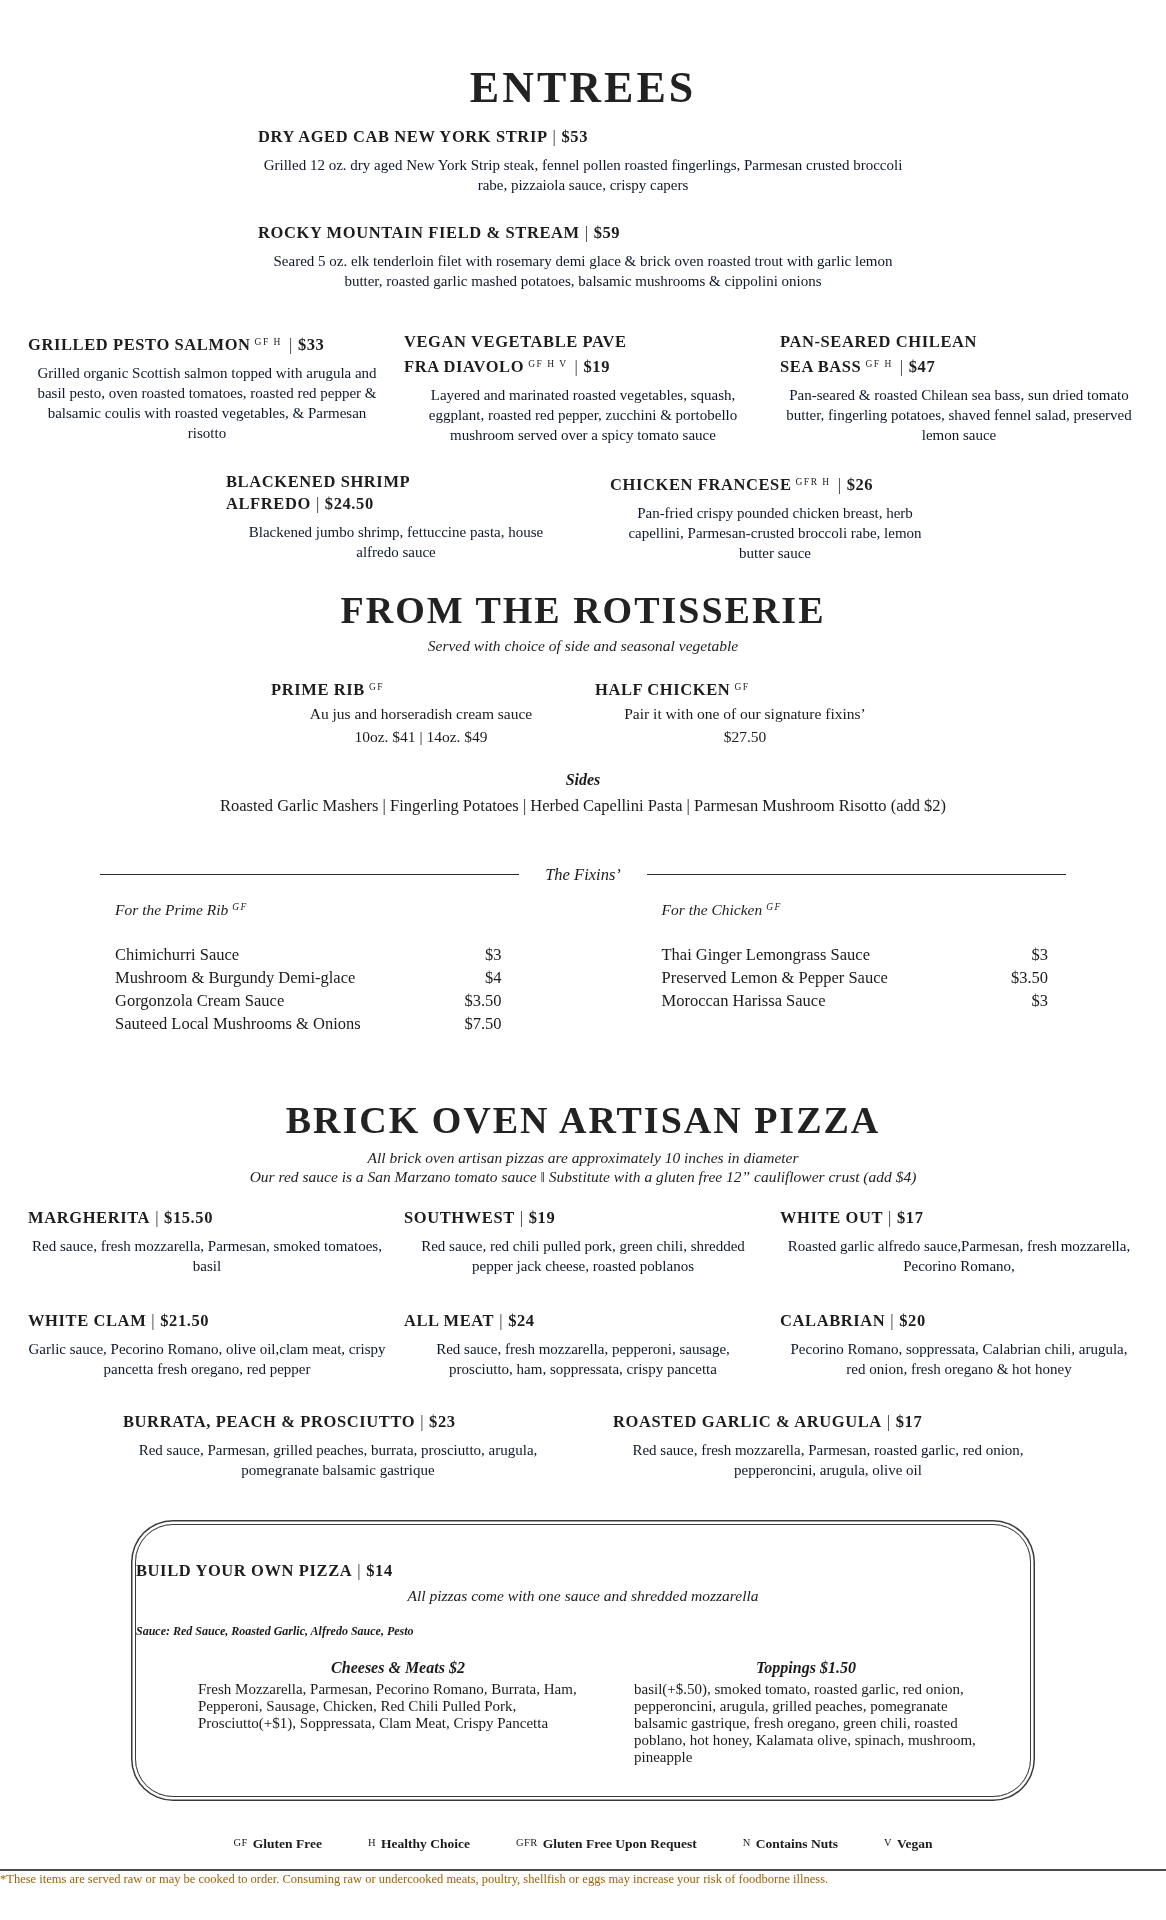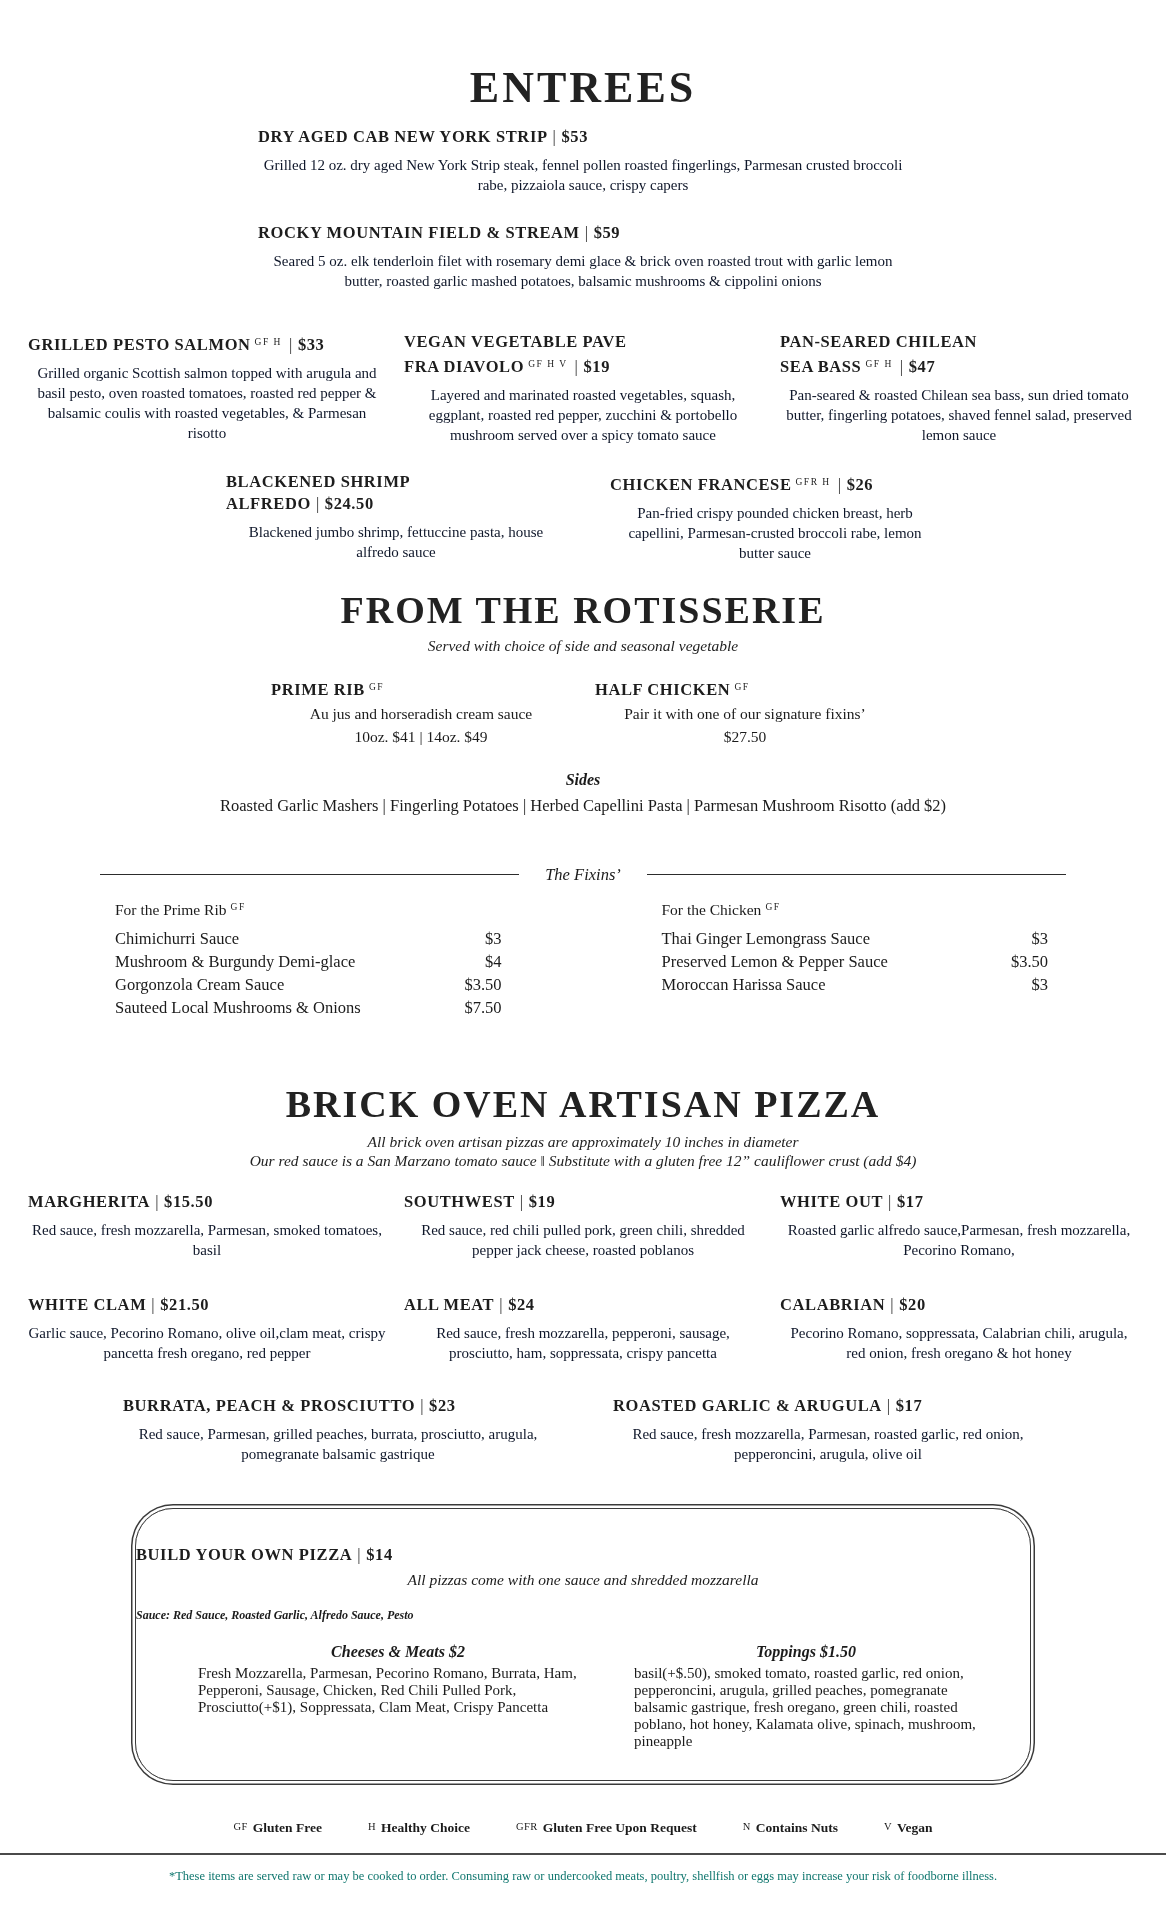--- a/index.html
+++ b/index.html
@@ -47,21 +47,21 @@
   .rot-line{font-size:15.5px;line-height:20px;text-align:center;margin-top:3px;}
   .sides-label{font-style:italic;font-weight:bold;font-size:16px;line-height:20px;text-align:center;margin-top:23px;}
   .sides-line{font-size:16.5px;line-height:20px;text-align:center;margin-top:6px;}
 
   
   .fixins-header{display:flex;align-items:center;margin:49px 100px 0 100px;}
   .fixins-header .rule{flex:1;height:0;border-top:1.5px solid #2c2c2c;}
   .fixins-header .fx-label{font-style:italic;font-weight:400;font-size:16.5px;padding:0 26px;white-space:nowrap;}
   .fixins-cols{display:flex;gap:160px;padding:0 118px 0 115px;margin-top:13px;}
   .fixins-col{flex:1;}
-  .fx-col-label{font-size:15.5px;line-height:18px;margin-bottom:8px;}
+  .fx-col-label{font-style:italic;font-size:15.5px;line-height:18px;margin-bottom:24px;}
   .fx-row{display:flex;justify-content:space-between;font-size:16.5px;line-height:23px;}
   .fx-price{text-align:right;}
 
   
   .sec-pizza{margin-top:66px;}
   .sec-pizza .big-title{margin-bottom:8px;}
   .pz-row{display:flex;gap:18px;padding:0 28px;margin-top:34px;}
   .pz-row .col{flex:1;}
   .pz-row.first{margin-top:21px;}
   .pz-row-two{display:flex;justify-content:center;gap:60px;margin-top:32px;}
@@ -81,21 +81,21 @@
   .byo-col-r{flex:1;}
   .byo-col-head{font-style:italic;font-weight:bold;font-size:16px;line-height:22px;text-align:center;}
   .byo-col-body{font-size:15px;line-height:17px;text-align:left;margin-top:2px;}
 
   
   .legend{display:flex;justify-content:center;align-items:baseline;gap:46px;margin-top:37px;}
   .legend-item{white-space:nowrap;}
   .legend-tag{font-size:10.5px;letter-spacing:.5px;vertical-align:2px;padding-right:5px;}
   .legend-label{font-size:13.5px;font-weight:bold;}
   .bottom-rule{border:none;border-top:2px solid #4a4a4a;margin:17px 0 0 0;}
-  .footnote{font-size:12.5px;line-height:16px;text-align:center;margin-top:13px;color:#0f766e;}
+  .footnote{font-size:12.5px;line-height:16px;color:#a16207;}
 </style>
 </head>
 <body>
 
 <div class="page">
 
   <section class="sec-entrees">
     <h1 class="big-title">ENTREES</h1>
 
     <div class="featured">

